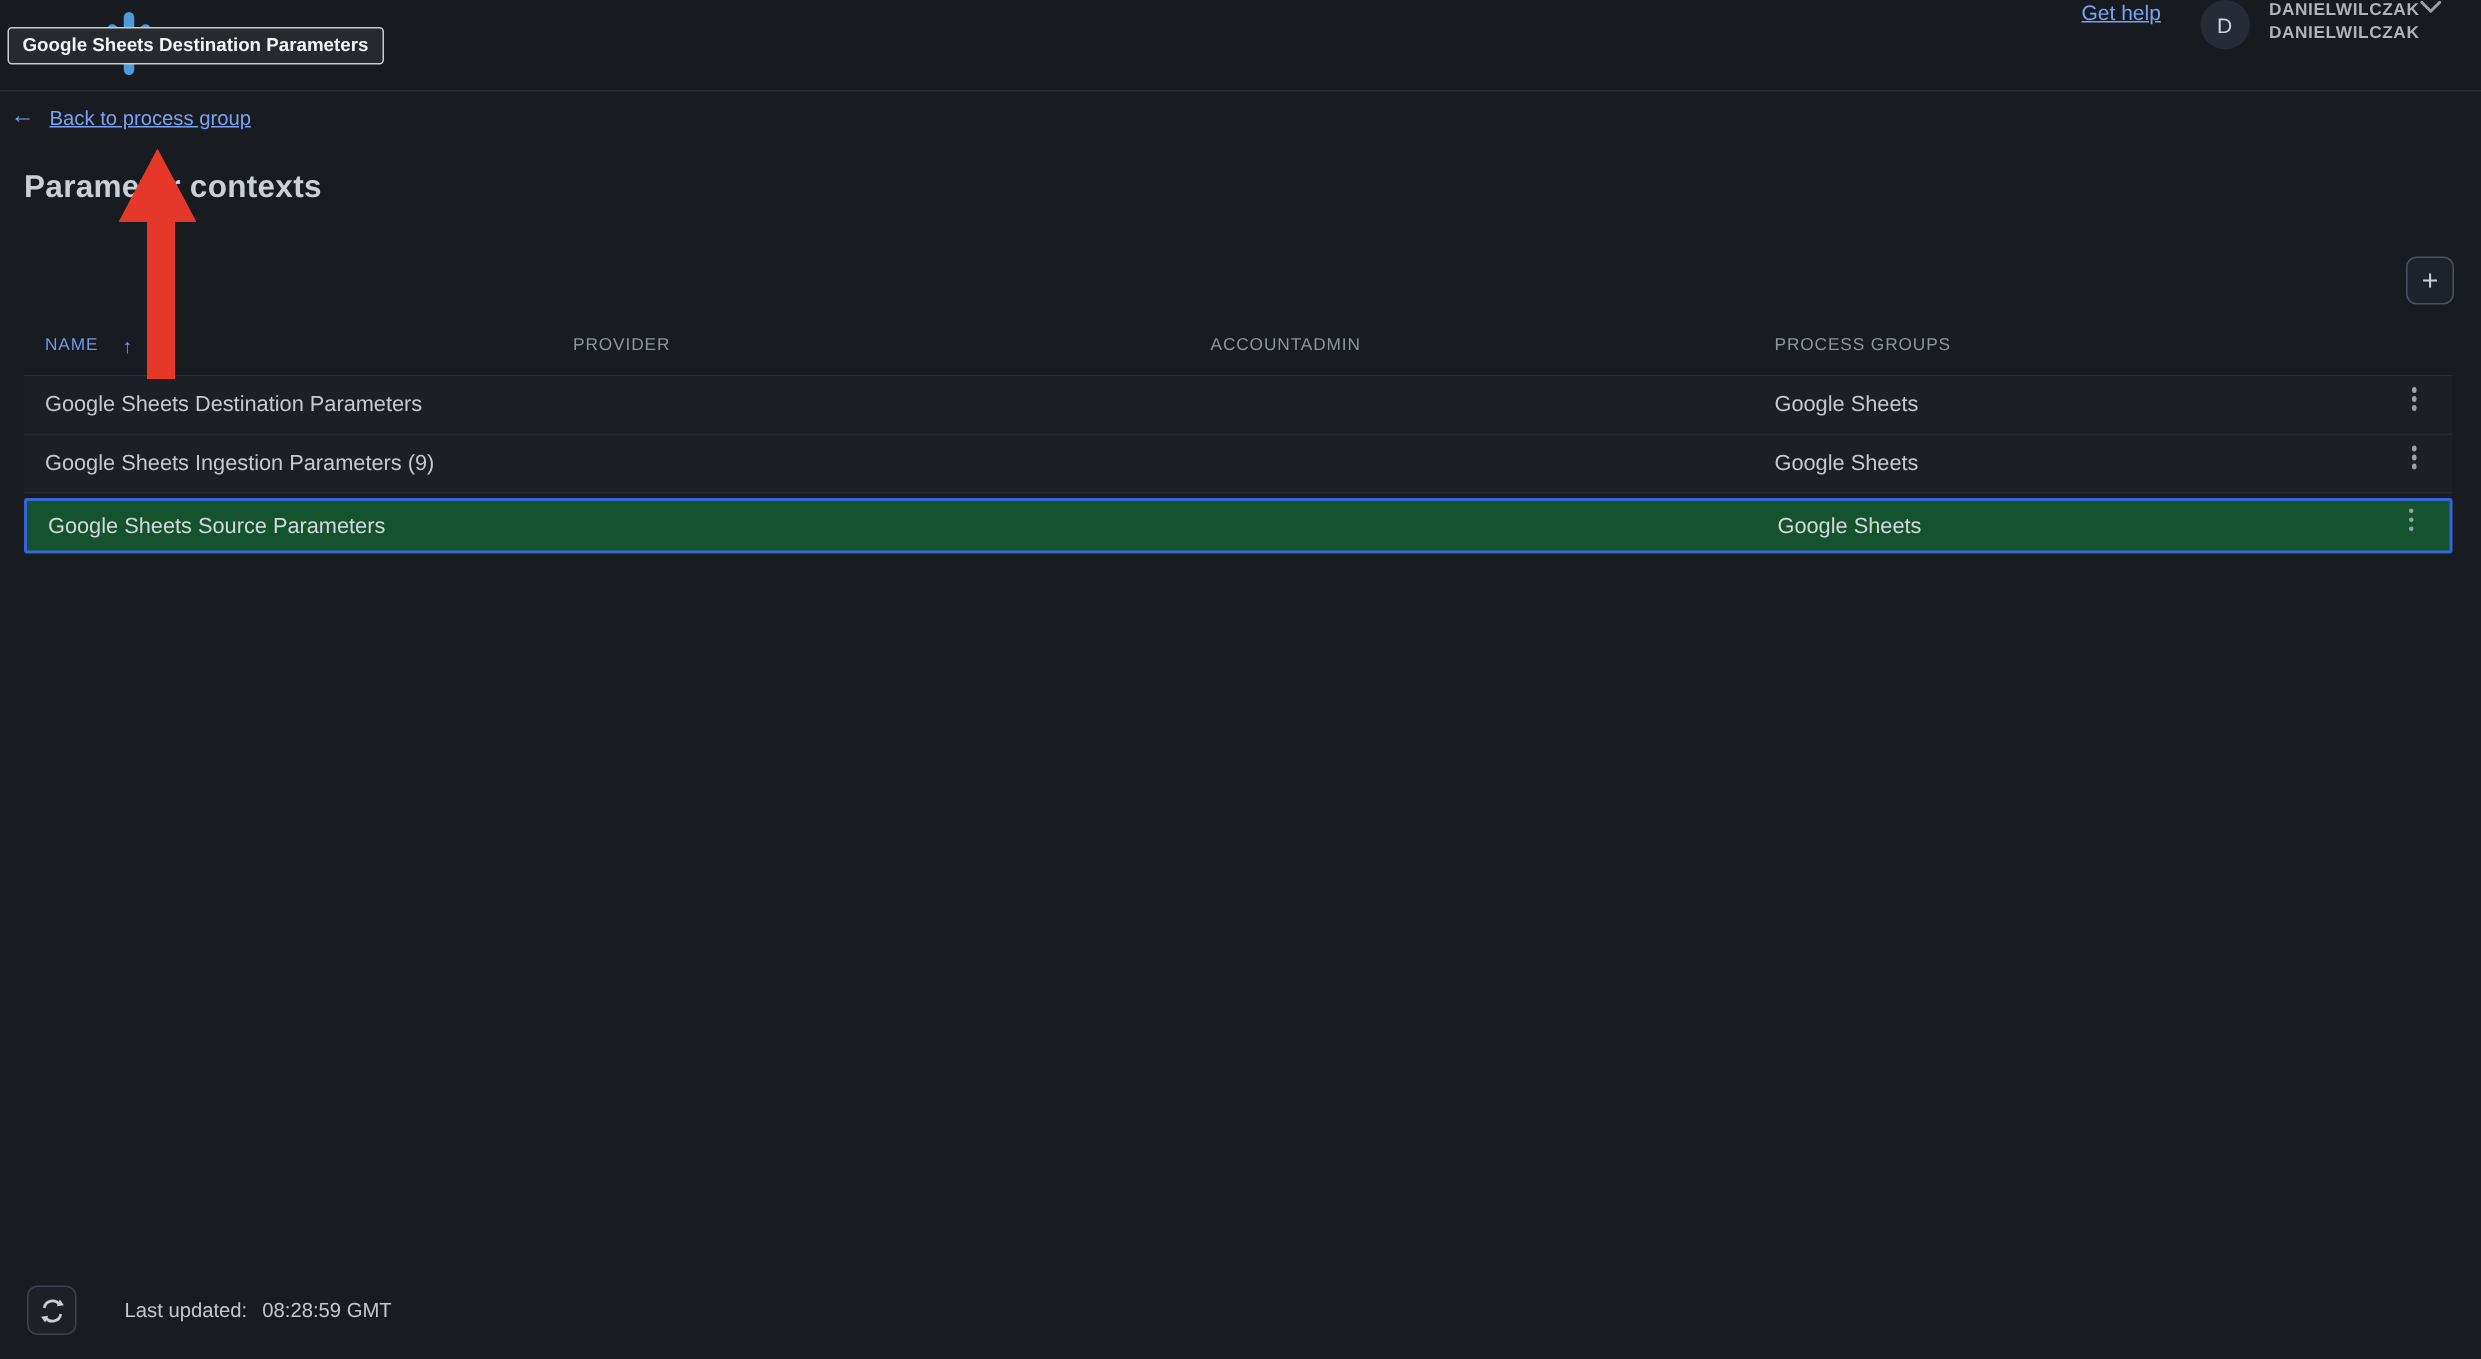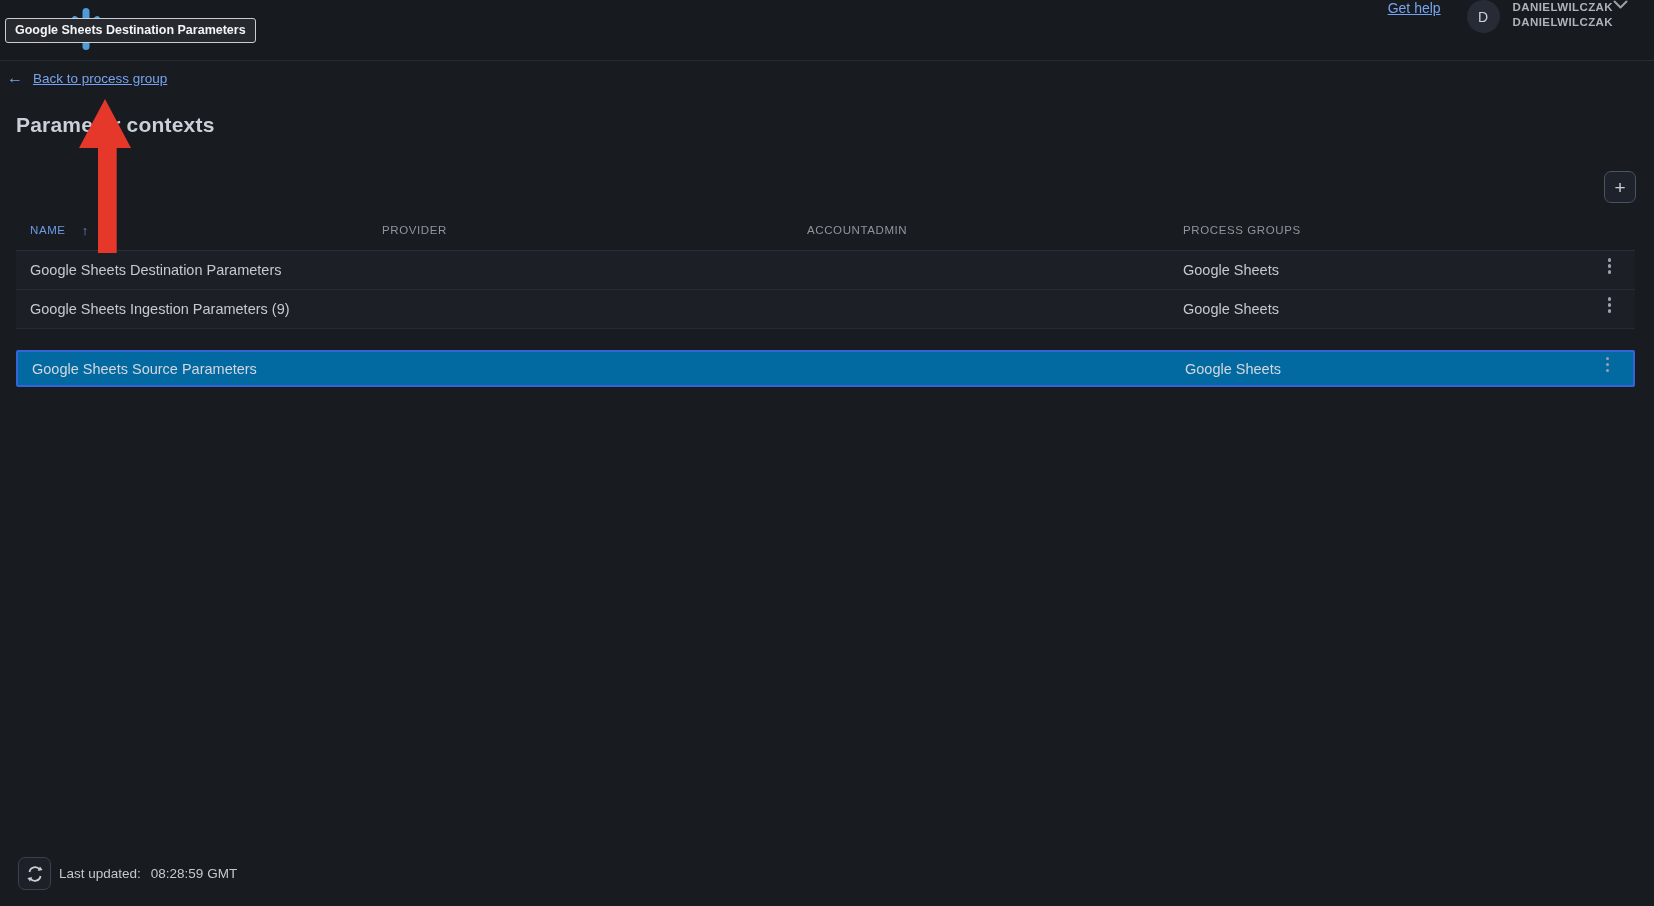--- a/index.html
+++ b/index.html
@@ -83,42 +83,42 @@
   .th.first { padding-left:14px; }
   .th.sorted { color:#6D9BE8; }
   .sort-ico { font-size:13px; color:#6D9BE8; }
   .row {
     height:39px; background:#1C1F25;
     border-bottom:1px solid #262B33;
     font-size:14.5px; color:#C5CAD1; cursor:pointer;
   }
   .cell-name { padding-left:14px; }
   .row.selected {
-    height:37px; margin-top:21px;
-    background:#0369a1; border:2px solid #3464D8; border-radius:2px;
+    height:37px; margin-top:3px;
+    background:#14532d; border:2px solid #3464D8; border-radius:2px;
     color:#D3D8E0;
   }
   .kebab-cell { display:flex; justify-content:flex-end; padding-right:24px; }
   .kebab-icon {
     width:3.5px; height:3.5px; border-radius:50%; background:#9BA1AA;
     box-shadow:0 6px 0 #9BA1AA, 0 12px 0 #9BA1AA;
     margin-top:-12px; cursor:pointer; display:block;
   }
 
   
   .red-arrow {
     position:absolute; left:79px; top:99px; width:52px; height:154px;
     background:#E5382B; z-index:50; pointer-events:none;
     clip-path:polygon(50% 0%, 100% 31.8%, 72.5% 31.8%, 72.5% 100%, 36.5% 100%, 36.5% 31.8%, 0% 31.8%);
   }
 
   
   .footer {
     position:absolute; left:18px; top:857px; height:33px;
-    display:flex; align-items:center; gap:8px;
+    display:flex; align-items:center; gap:32px;
   }
   .refreshbtn {
     width:33px; height:33px; background:#1D2127;
     border:1px solid #3A4250; border-radius:7px; cursor:pointer;
     display:flex; align-items:center; justify-content:center;
   }
   .updated { display:flex; align-items:center; gap:10px; font-size:13.5px; color:#C3C8CF; }
 </style>
 </head>
 <body>

